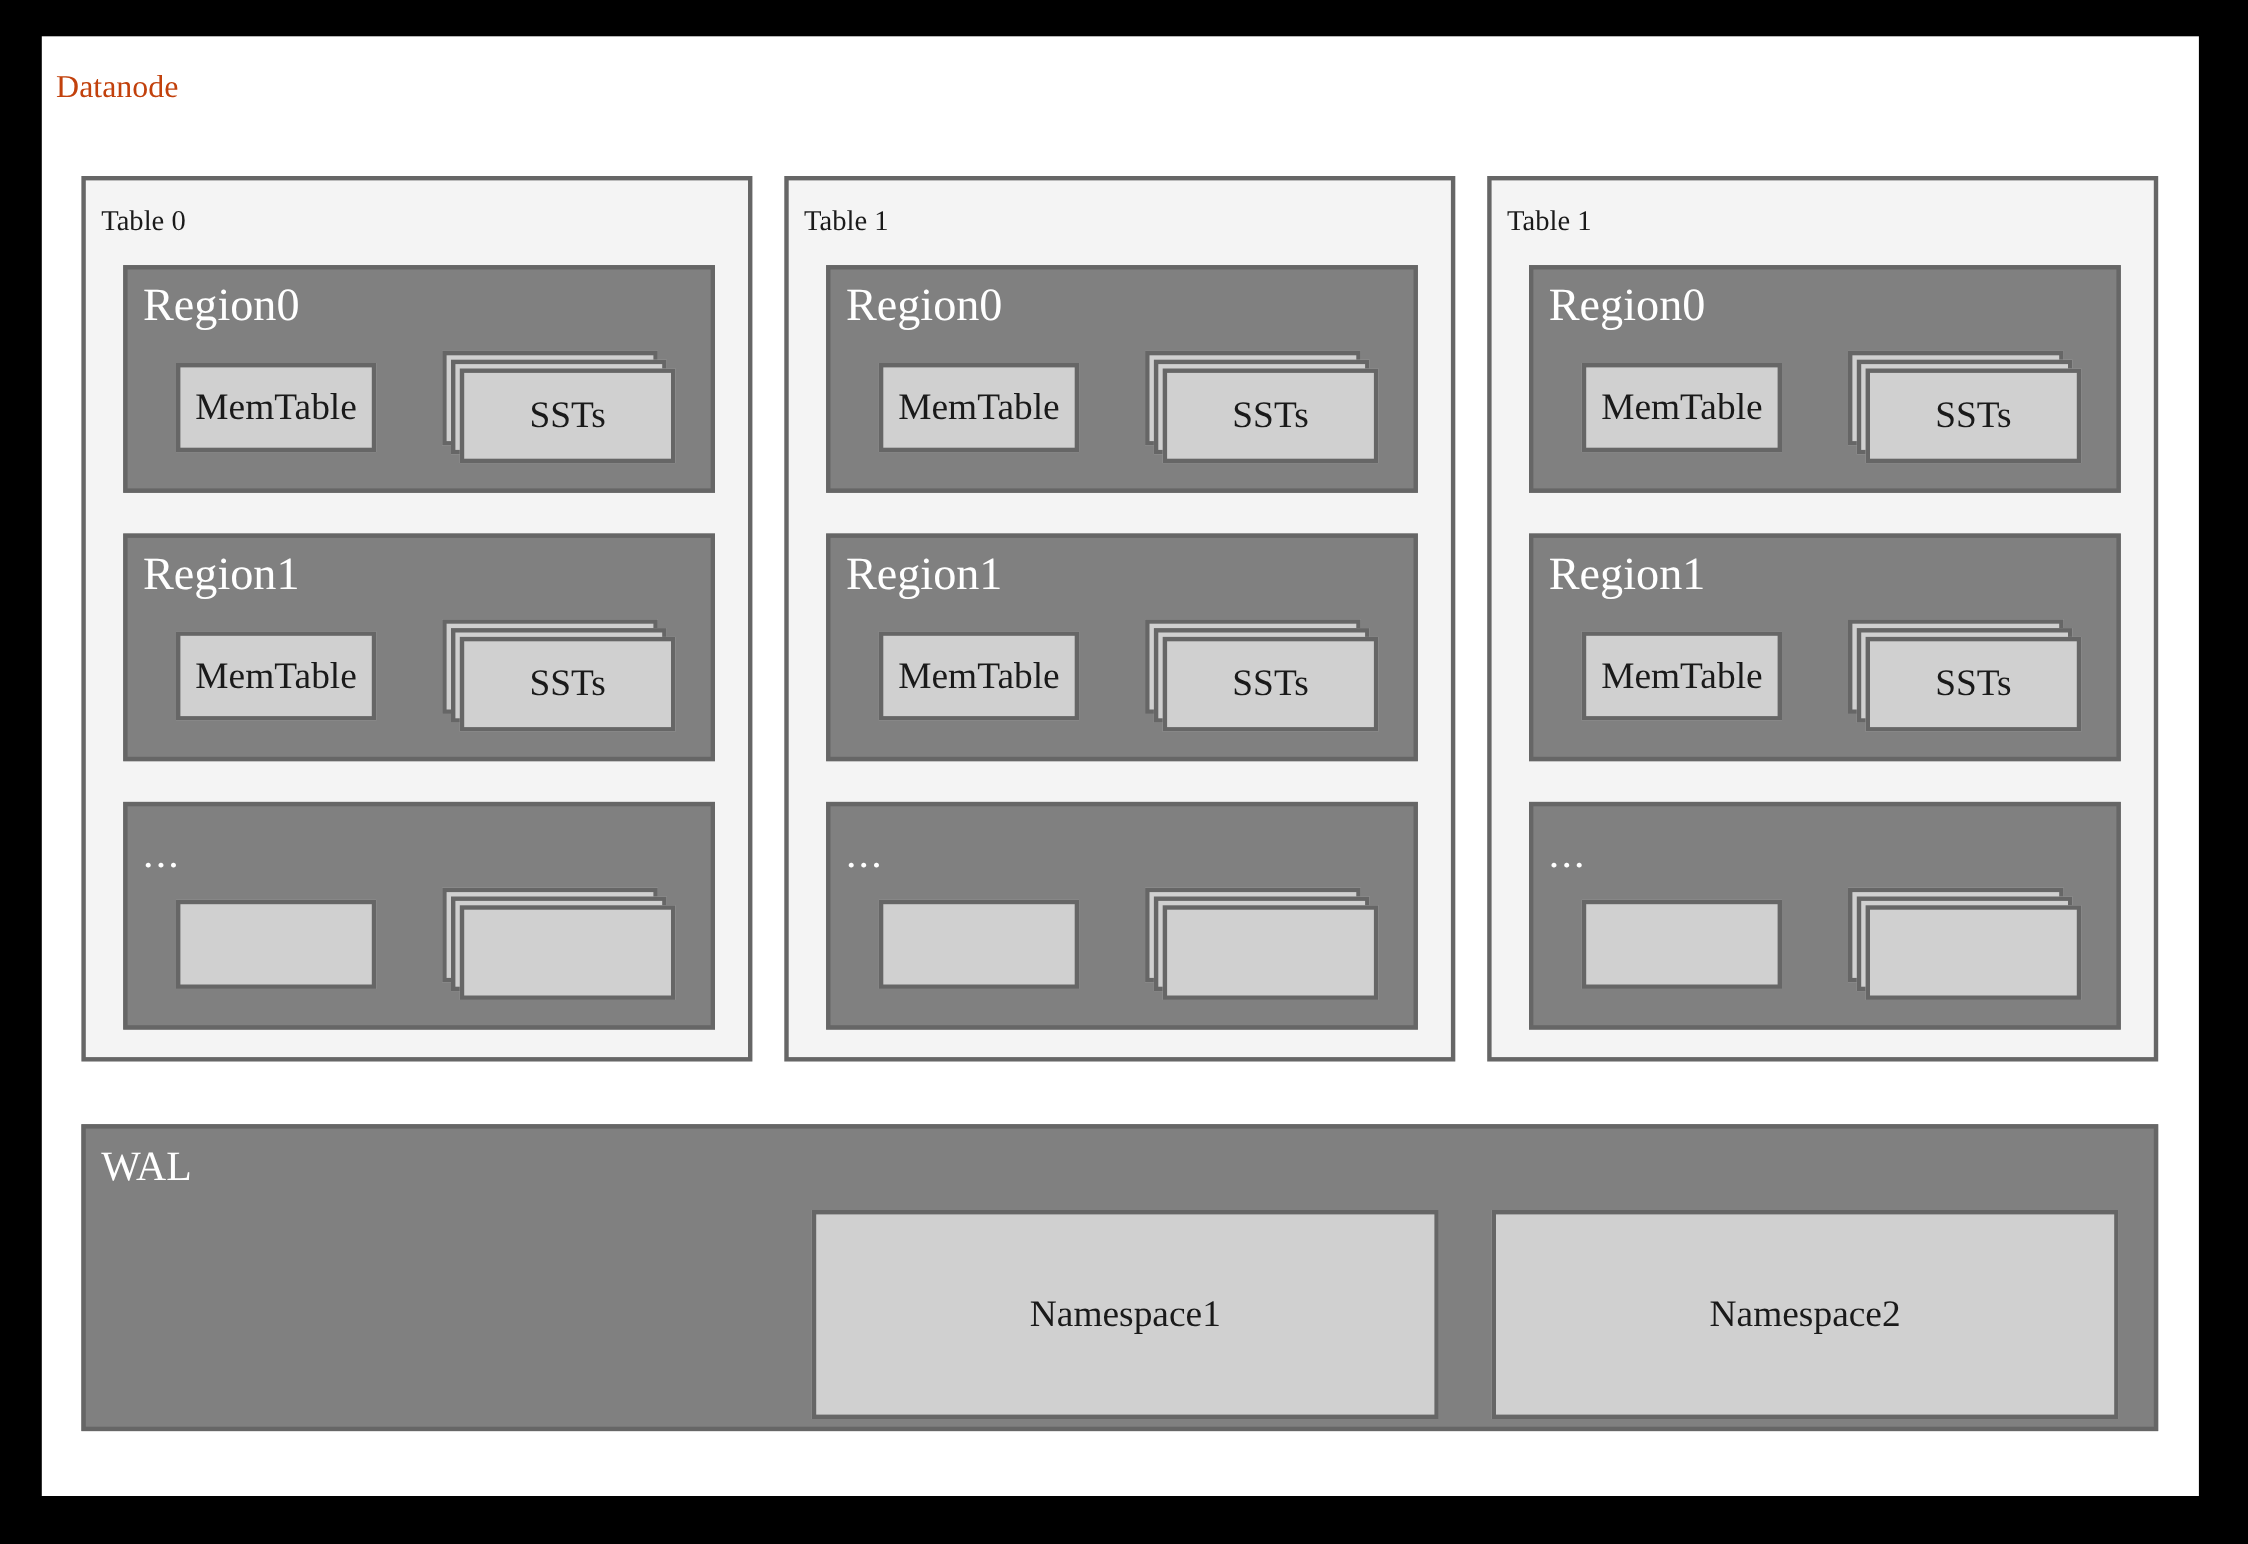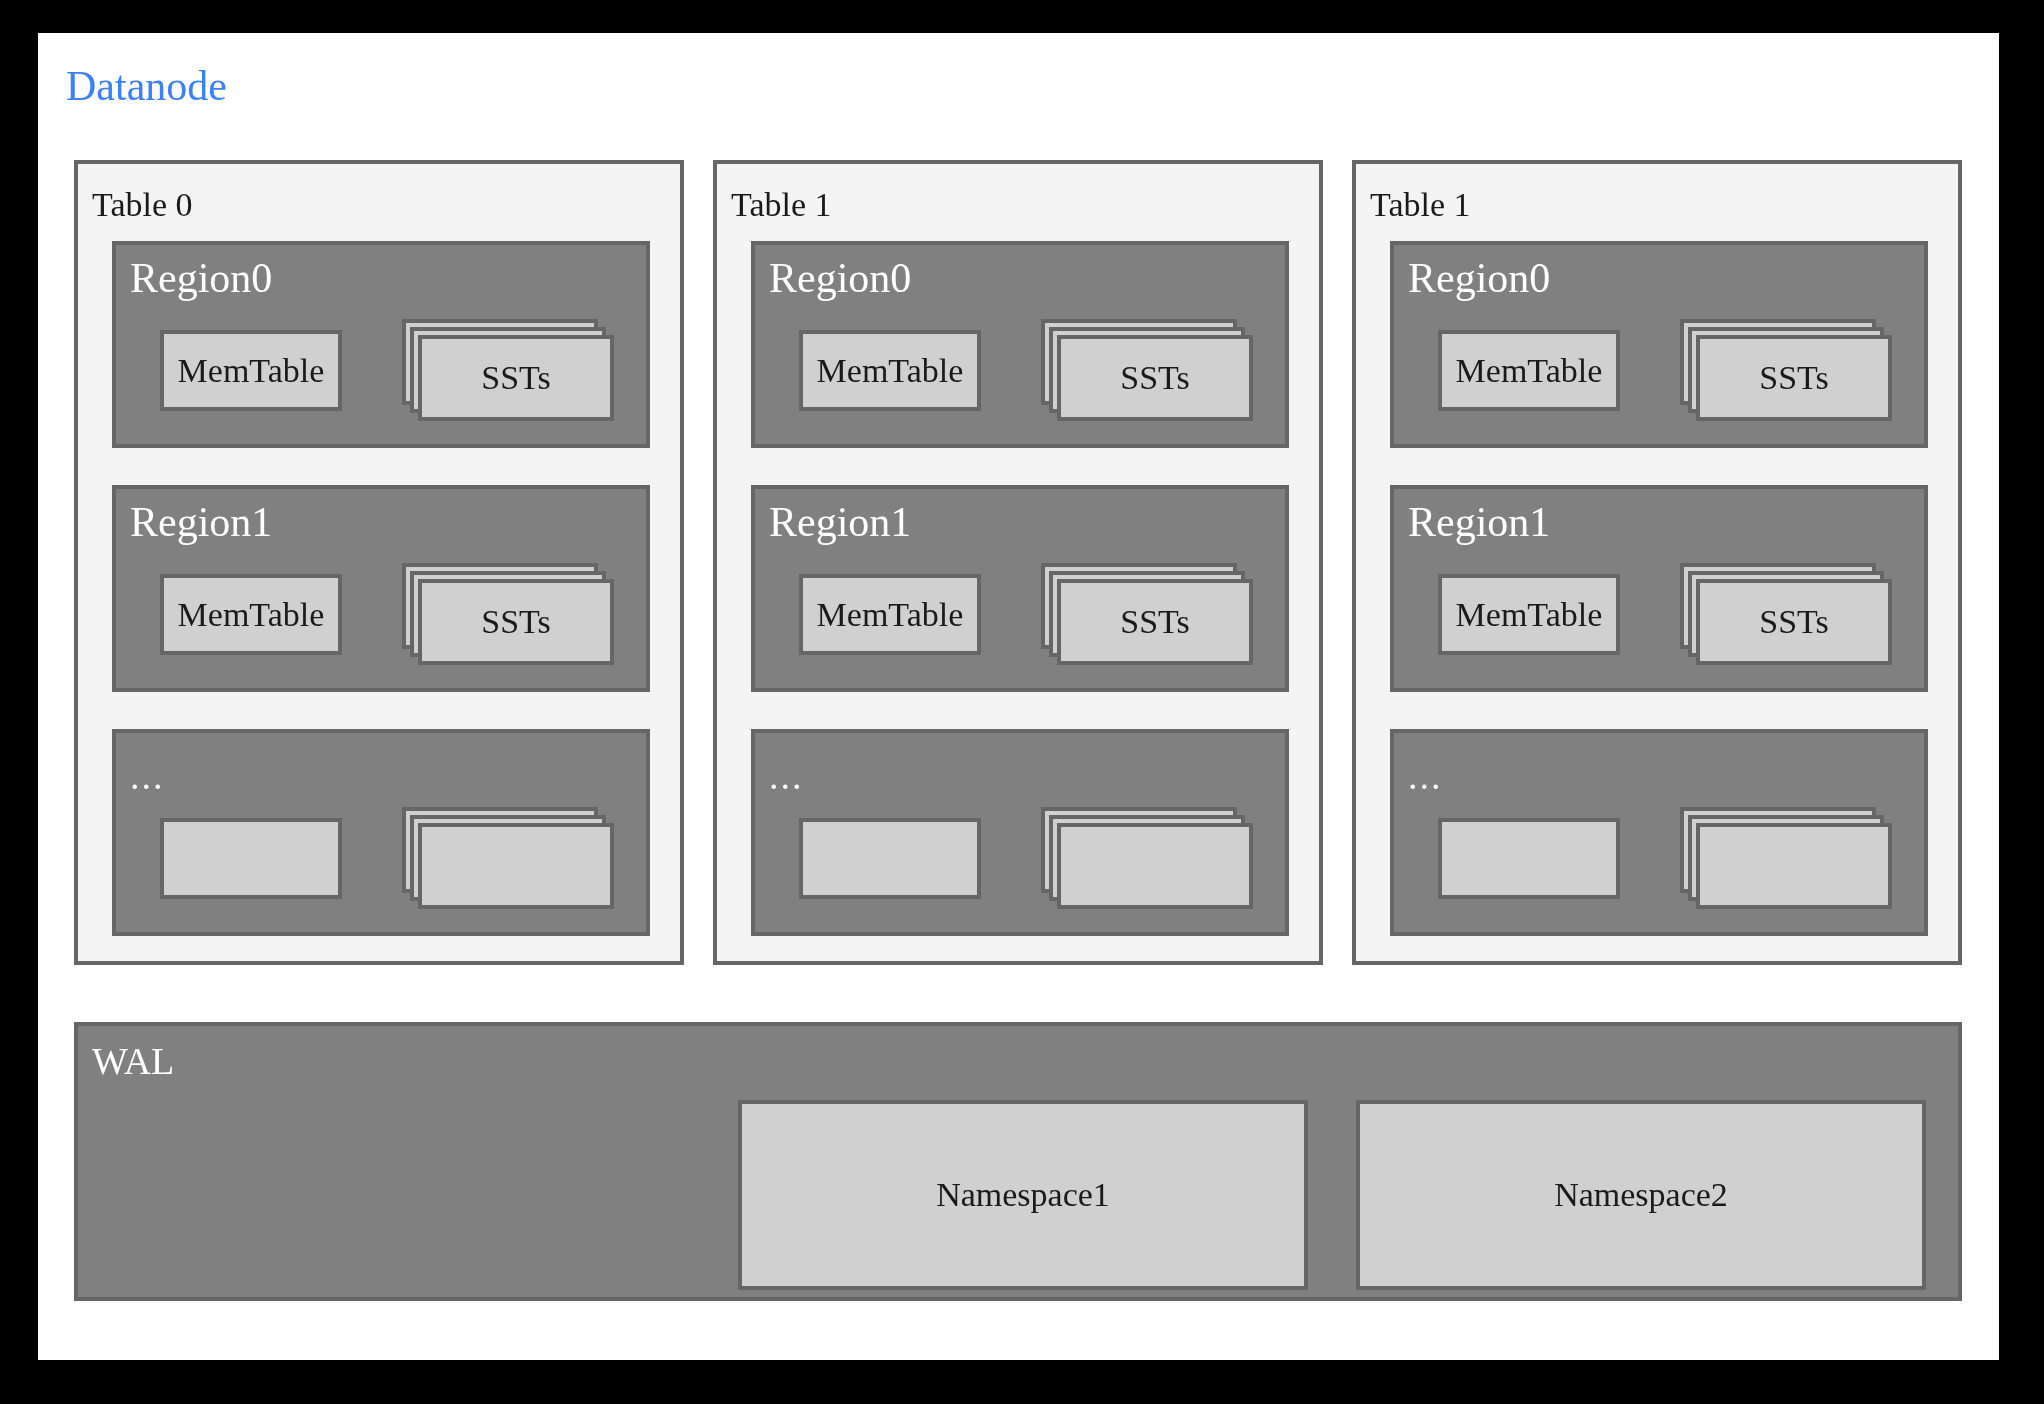--- a/index.html
+++ b/index.html
@@ -20,24 +20,24 @@
     left: 38px;
     top: 33px;
     width: 1961px;
     height: 1327px;
     background: #ffffff;
     box-sizing: border-box;
   }
 
   #datanode-title {
     position: absolute;
-    left: 28px;
+    left: 13px;
     top: 32px;
-    font-size: 42px;
-    color: #3b82f6;
+    font-size: 29px;
+    color: #c2410c;
     line-height: 1;
     white-space: nowrap;
   }
 
   
   #tables-row {
     position: absolute;
     left: 36px;
     top: 127px;
     width: 1888px;
@@ -54,21 +54,21 @@
     box-sizing: border-box;
   }
   .table-panel.p0 { left: 0px; }
   .table-panel.p1 { left: 639px; }
   .table-panel.p2 { left: 1278px; }
 
   .table-label {
     position: absolute;
     left: 14px;
     top: 24px;
-    font-size: 34px;
+    font-size: 26px;
     color: #1a1a1a;
     line-height: 1;
     white-space: nowrap;
   }
 
   
   .region {
     position: absolute;
     left: 34px;
     width: 538px;

